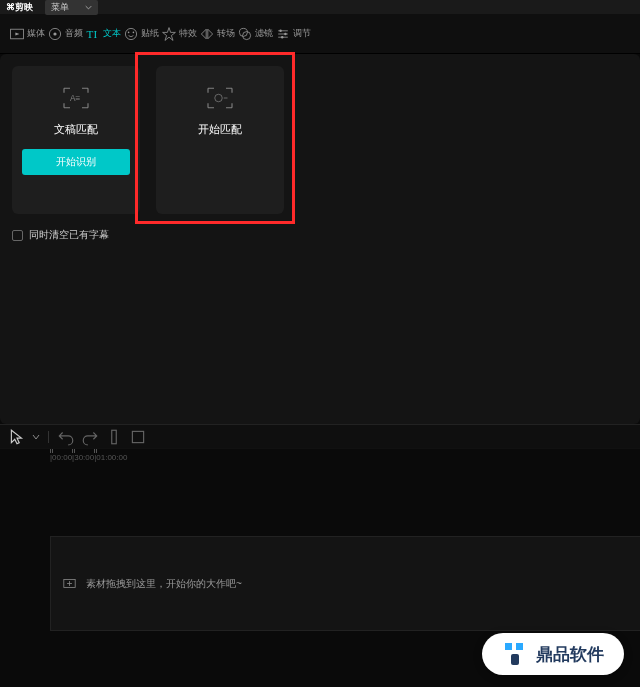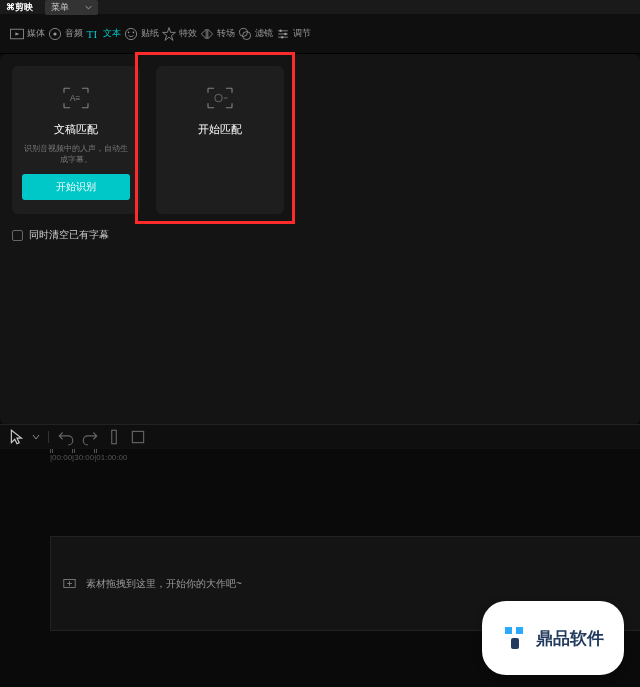--- a/index.html
+++ b/index.html
@@ -29,21 +29,21 @@
     .checkbox { width: 11px; height: 11px; border: 1px solid #666; border-radius: 2px; }
     .editbar { height: 24px; background: #0f0f0f; display: flex; align-items: center; padding: 0 8px; gap: 6px; border-top: 1px solid #222; }
     .editbar .tool { width: 18px; height: 18px; display: flex; align-items: center; justify-content: center; color: #888; cursor: pointer; }
     .editbar .sep { width: 1px; height: 12px; background: #333; margin: 0 2px; }
     .ruler { height: 18px; background: #0a0a0a; display: flex; justify-content: flex-start; padding: 0 50px; font-size: 8px; color: #555; align-items: center; border-top: 1px solid #111; }
     .ruler span { position: relative; }
     .ruler span::before { content:''; position:absolute; top:-4px; left:0; width:1px; height:4px; background:#555; }
     .timeline { height: 221px; background: #0a0a0a; position: relative; }
     .track { position: absolute; top: 70px; left: 50px; right: 0; height: 95px; background: #141414; border: 1px solid #222; border-right: none; display: flex; align-items: center; padding-left: 12px; gap: 10px; font-size: 10px; color: #999; }
     .track svg { width: 13px; height: 13px; }
-    .watermark { position: absolute; bottom: 12px; right: 16px; background: #fff; border-radius: 24px; padding: 24px 20px; display: flex; align-items: center; gap: 8px; font-size: 17px; font-weight: bold; color: #223a5e; box-shadow: 0 2px 8px rgba(0,0,0,.3); }
+    .watermark { position: absolute; bottom: 12px; right: 16px; background: #fff; border-radius: 24px; padding: 8px 20px; display: flex; align-items: center; gap: 8px; font-size: 17px; font-weight: bold; color: #223a5e; box-shadow: 0 2px 8px rgba(0,0,0,.3); }
   </style>
 </head>
 <body>
 
 <div class="titlebar">
   <span class="logo">⌘<span>剪映</span></span>
   <span class="menu-btn">
     <span>菜单</span>
     <svg viewBox="0 0 10 10">
         <path d="M1 3 L5 7 L9 3" stroke="#ccc" fill="none"></path>
@@ -113,21 +113,20 @@
 
 <div class="workspace">
   <div class="content">
     <div class="cards">
       <div class="card">
         <svg class="card-ico" viewBox="0 0 40 30">
             <path d="M4 2 H12 M28 2 H36 M4 28 H12 M28 28 H36 M4 2 V8 M36 2 V8 M4 28 V22 M36 28 V22" stroke="#aaa" stroke-width="1.5" fill="none"></path>
             <text x="12" y="19" font-size="11" fill="#aaa">A≡</text>
           </svg>
         <div class="card-title">文稿匹配</div>
-        <div class="card-desc">识别音视频中的人声，自动生成字幕。</div>
         <div class="card-btn">开始识别</div>
       </div>
       <div class="card">
         <svg class="card-ico" viewBox="0 0 40 30">
             <path d="M4 2 H12 M28 2 H36 M4 28 H12 M28 28 H36 M4 2 V8 M36 2 V8 M4 28 V22 M36 28 V22" stroke="#aaa" stroke-width="1.5" fill="none"></path>
             <circle cx="18" cy="15" r="5" stroke="#aaa" fill="none"></circle>
             <path d="M25 15 H30" stroke="#aaa"></path>
           </svg>
         <div class="card-title">开始匹配</div>
       </div>

